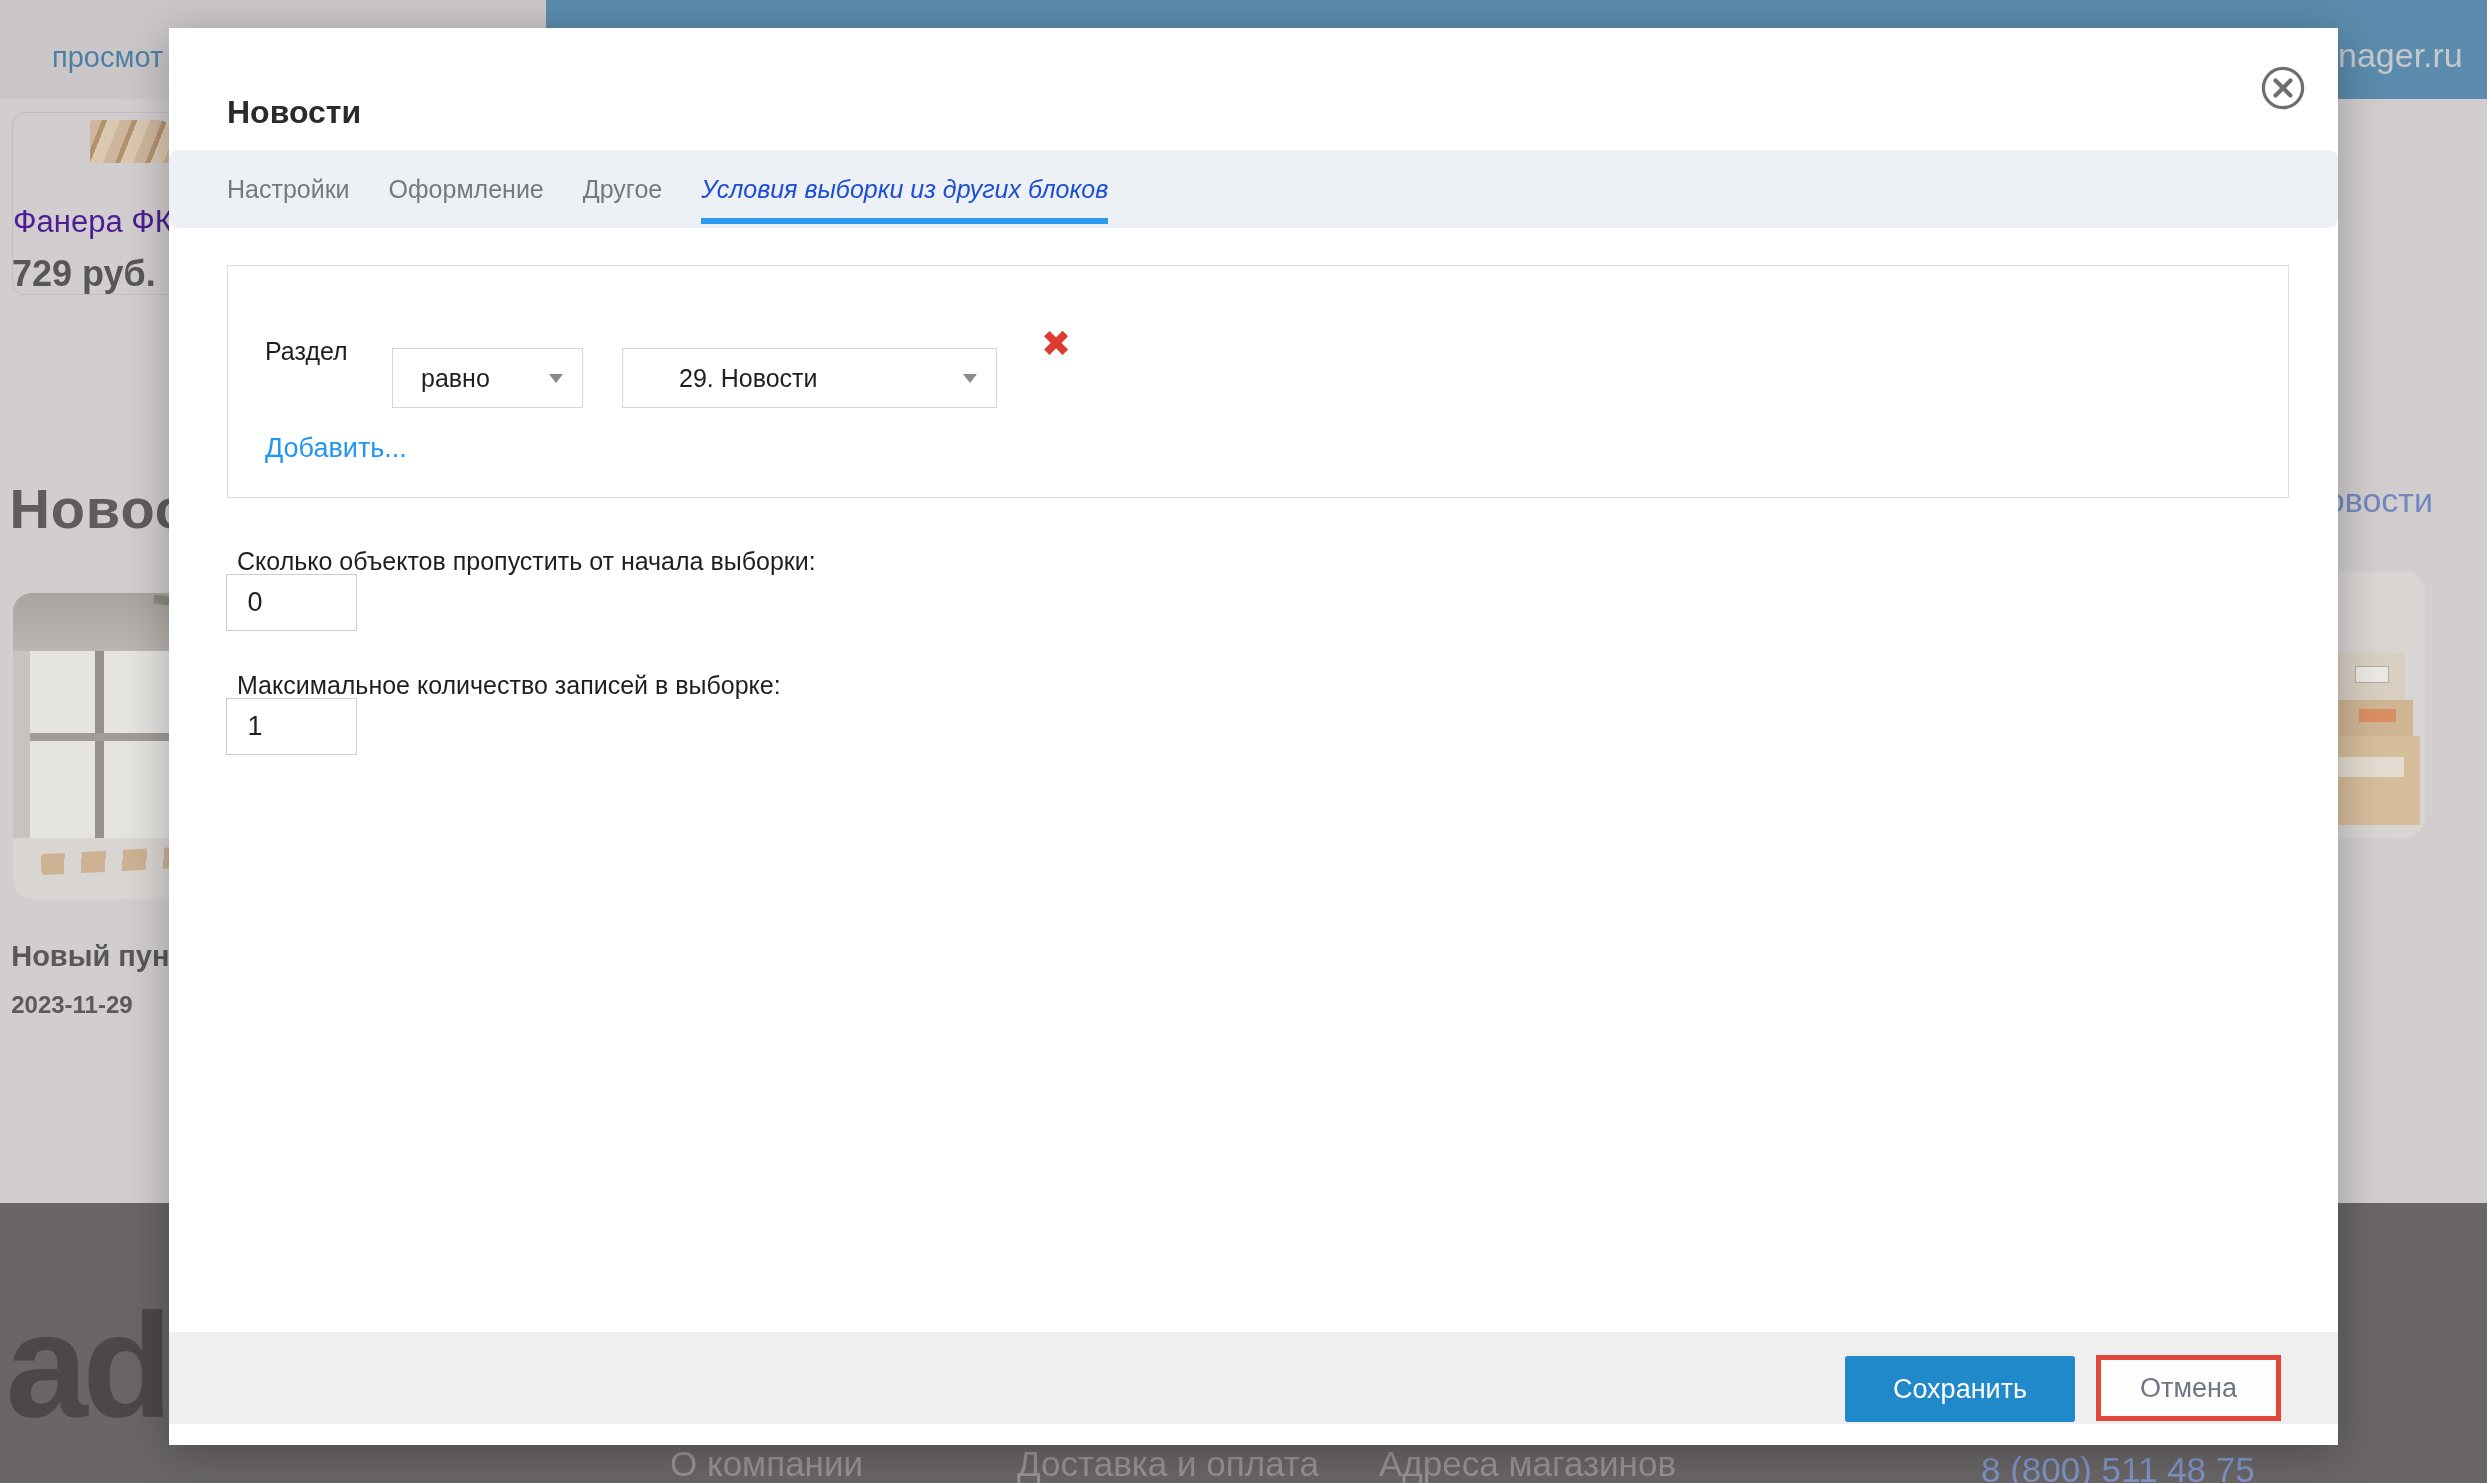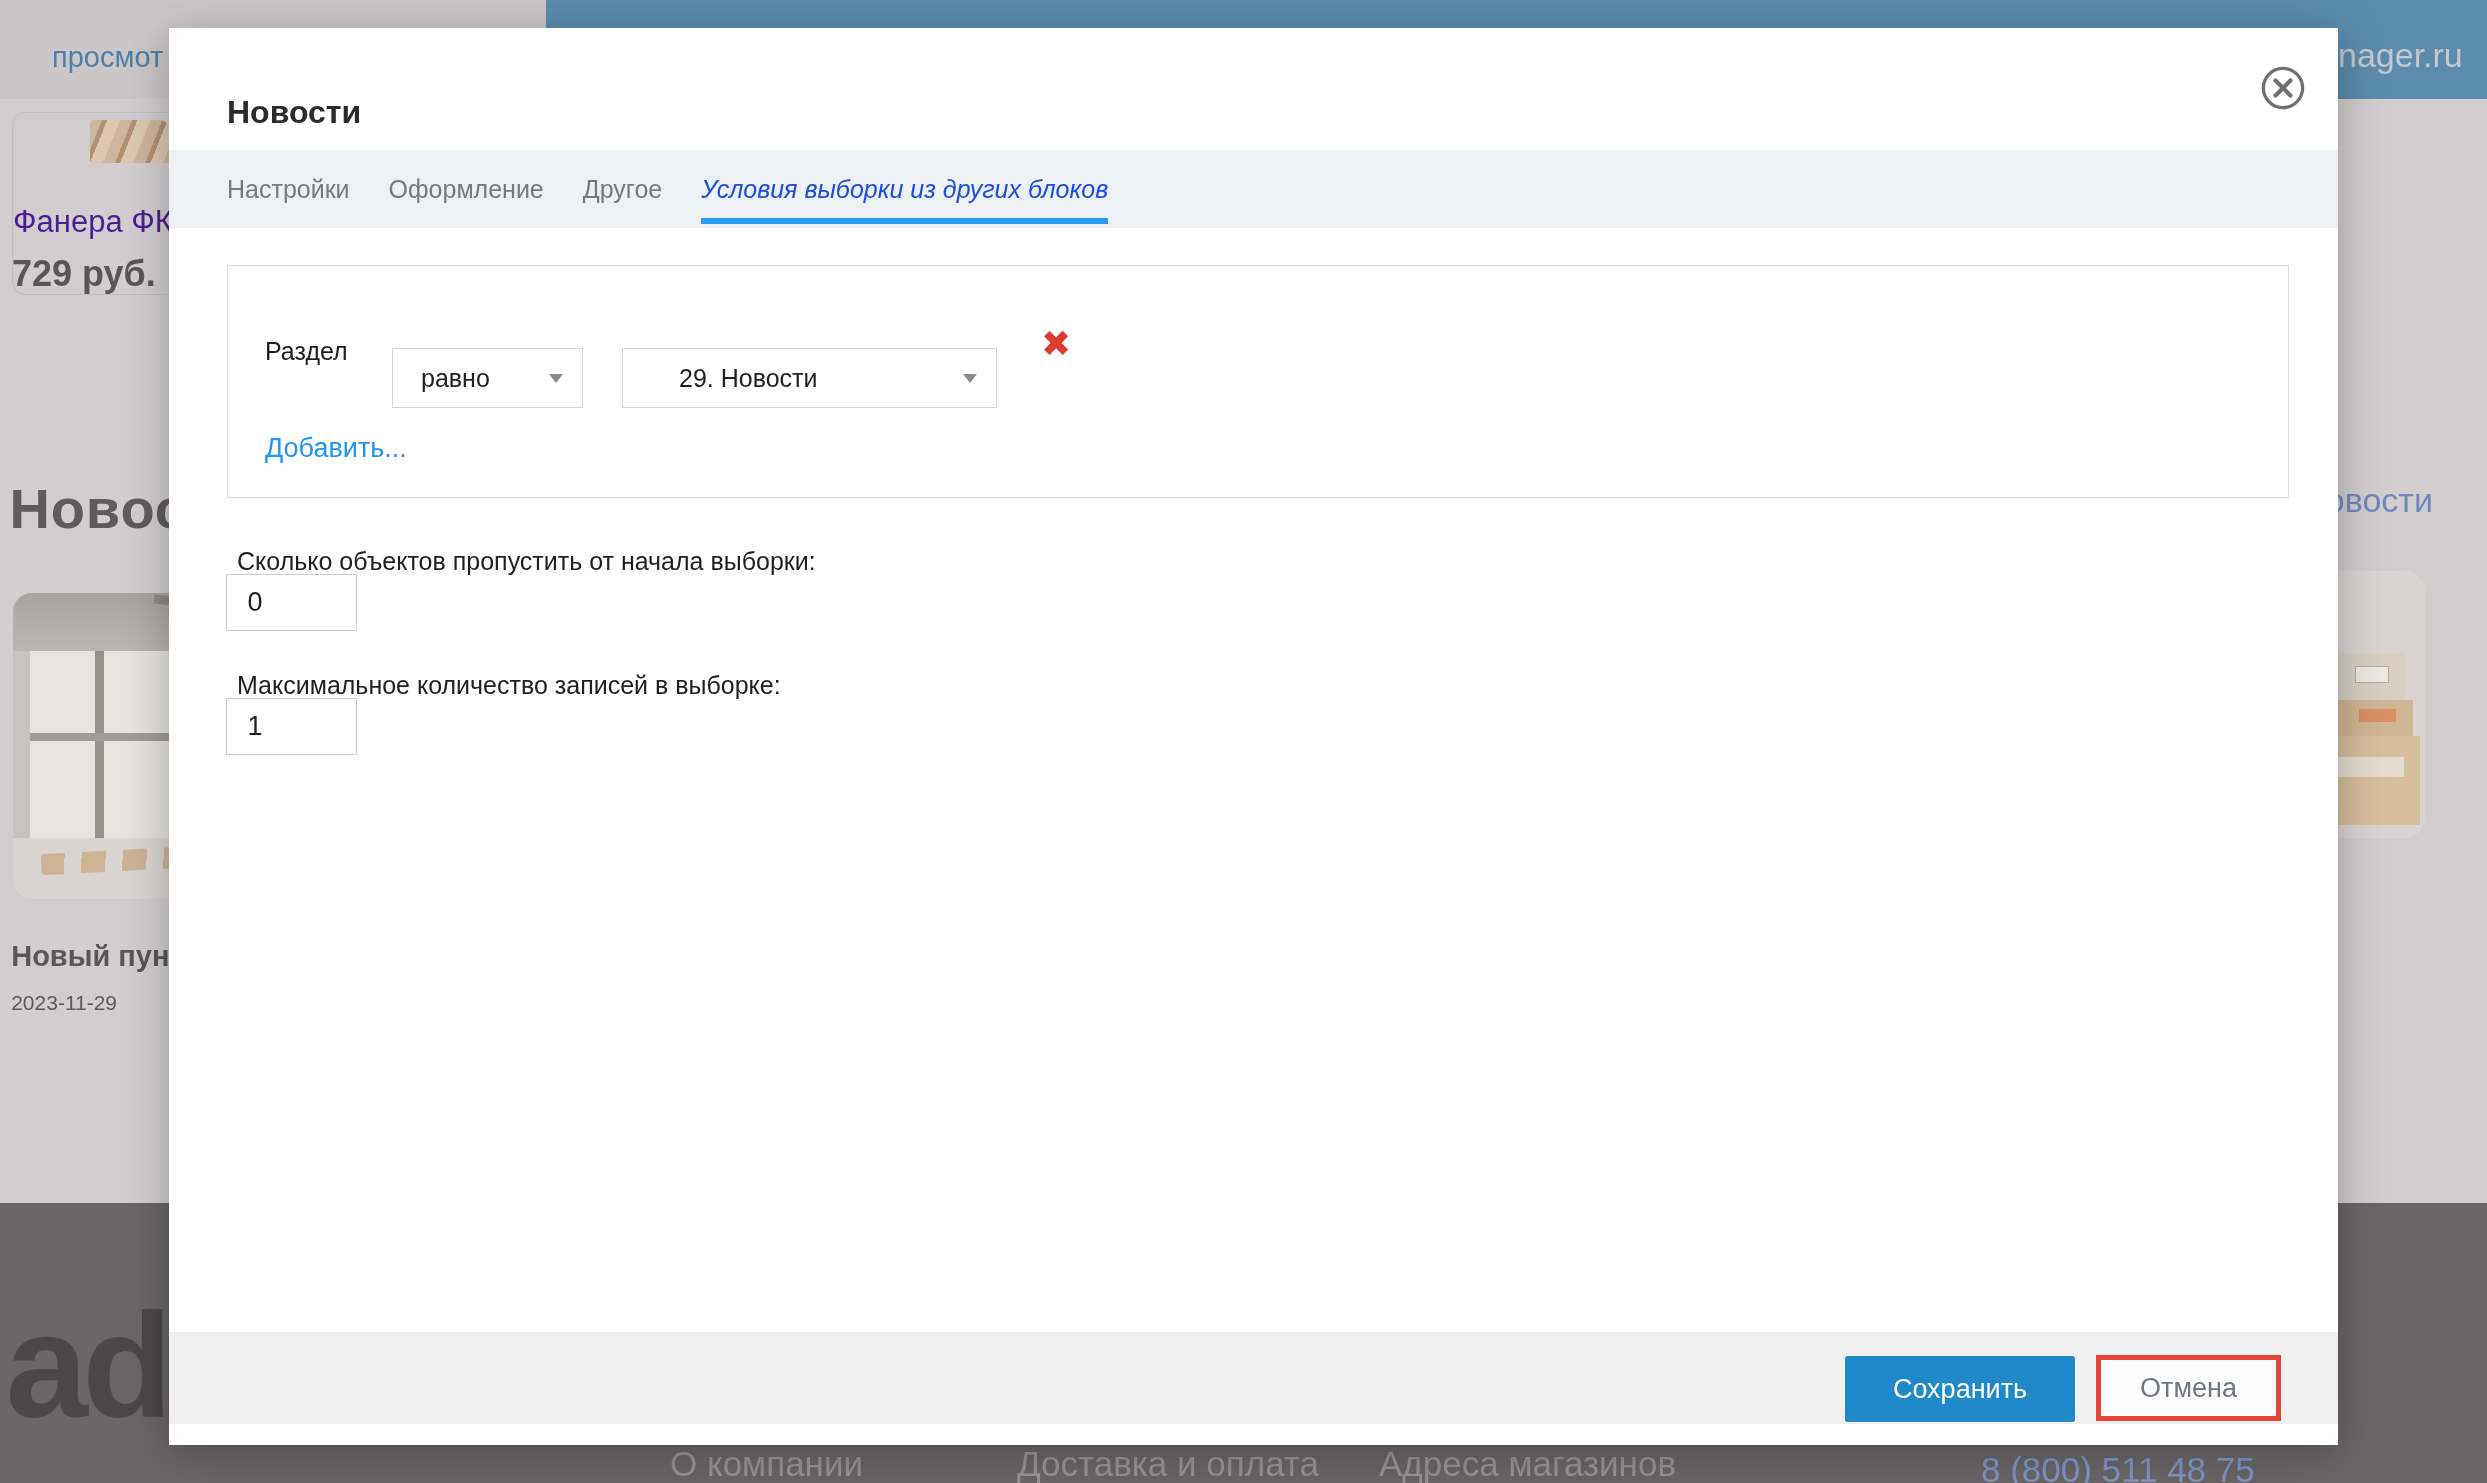--- a/index.html
+++ b/index.html
@@ -29,21 +29,21 @@
     background:linear-gradient(#a9a4a0,#bcb6b2);}
   .bg-news-card .beam{position:absolute;left:140px;top:17px;width:225px;height:9.4px;background:#8e8984;transform:rotate(8deg);}
   .bg-news-card .window{position:absolute;left:17px;top:58px;width:140px;height:187px;background:#e6e4e1;}
   .bg-news-card .frame-v{position:absolute;left:82px;top:58px;width:9.4px;height:187px;background:#97918c;}
   .bg-news-card .frame-h{position:absolute;left:17px;top:140px;width:140px;height:7.5px;background:#a29c97;}
   .bg-news-card .wall{position:absolute;left:157px;top:58px;width:217px;height:197px;background:#b5afab;}
   .bg-news-card .floor{position:absolute;left:0;top:245px;width:100%;height:61px;background:#d9d5d2;}
   .bg-news-card .debris{position:absolute;left:28px;top:255px;width:234px;height:20.6px;
     background:repeating-linear-gradient(95deg,#cdb394 0 24px,#d9d5d2 24px 41px);transform:rotate(-3deg);border-radius:3.7px;}
   .bg-news-title{left:11.2px;top:940px;font-size:29px;font-weight:bold;color:#5a5758;}
-  .bg-news-date{left:11.2px;top:991px;font-size:21px;color:#5d5a5b;}
+  .bg-news-date{left:11.2px;top:991px;font-size:24px;color:#5d5a5b;font-weight:bold;}
 
   .bg-all-news{left:2239px;top:481px;font-size:34px;color:#7187c1;}
   .bg-right-card{left:2338px;top:571px;width:87px;height:267px;border-radius:0 20.6px 20.6px 0;background:#d9d5d3;overflow:hidden;}
   .bg-right-card .bx1{position:absolute;left:0;top:82px;width:67px;height:47px;background:#d8cfc2;}
   .bg-right-card .bx1 .lab{position:absolute;left:17px;top:13px;width:32px;height:15px;background:#ece8e3;border:0.9px solid #b7ab99;}
   .bg-right-card .bx2{position:absolute;left:0;top:129px;width:75px;height:36px;background:#cfb593;}
   .bg-right-card .bx2 .lab{position:absolute;left:20.6px;top:9.4px;width:37px;height:13px;background:#d98f63;}
   .bg-right-card .bx3{position:absolute;left:0;top:165px;width:82px;height:89px;background:#d6bd9c;}
   .bg-right-card .bx3 .lab{position:absolute;left:0;top:20.6px;width:66px;height:20.6px;background:#e4dcd0;}
 
@@ -55,21 +55,21 @@
   .bg-footer-link.l3{left:1379px;}
   .bg-footer-phone{left:1981px;top:1450px;font-size:35px;color:#7e95c7;}
 
   
   .modal{left:169px;top:28px;width:2169px;height:1417px;background:#ffffff;
     box-shadow:0 7.5px 43px rgba(0,0,0,0.28);}
   .modal-title{left:58px;top:66px;font-size:32px;font-weight:bold;color:#2b2b2b;}
   .modal-close{left:2086px;top:32px;width:56px;height:56px;cursor:pointer;}
 
   .tabs{left:0;top:122px;width:2169px;height:78px;background:#edf0f4;
-    display:flex;align-items:stretch;padding-left:58px;box-sizing:border-box;}
+    display:flex;align-items:stretch;padding-left:58px;box-sizing:border-box;border-radius:9px;}
   .tab{position:relative;display:flex;align-items:center;font-size:25px;color:#77797b;
     margin-right:39px;cursor:pointer;white-space:nowrap;}
   .tab.active{color:#1d4ed8;font-style:italic;}
   .tab.active::after{content:"";position:absolute;left:0;right:0;bottom:3.7px;height:6.6px;background:#2a9bef;}
 
   .filter-box{left:58px;top:237px;width:2060px;height:231px;border:1.9px solid #dcdcdc;background:#fff;}
   .filter-field-label{left:37px;top:71px;font-size:25px;color:#1f1f1f;}
   .dropdown{background:#fff;border:1.9px solid #d6d6d6;display:flex;align-items:center;
     box-sizing:border-box;cursor:pointer;font-size:25px;color:#1f1f1f;margin-top:30px;}
   .dd-operator{left:164px;top:52px;width:191px;height:60px;padding:0 19px 0 28px;}

